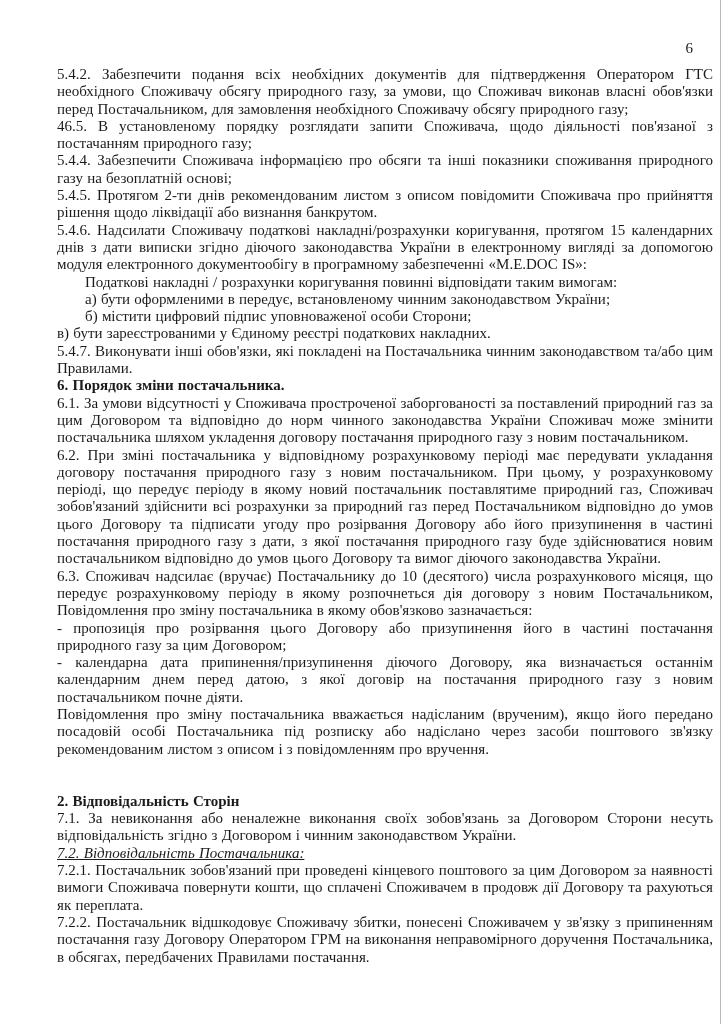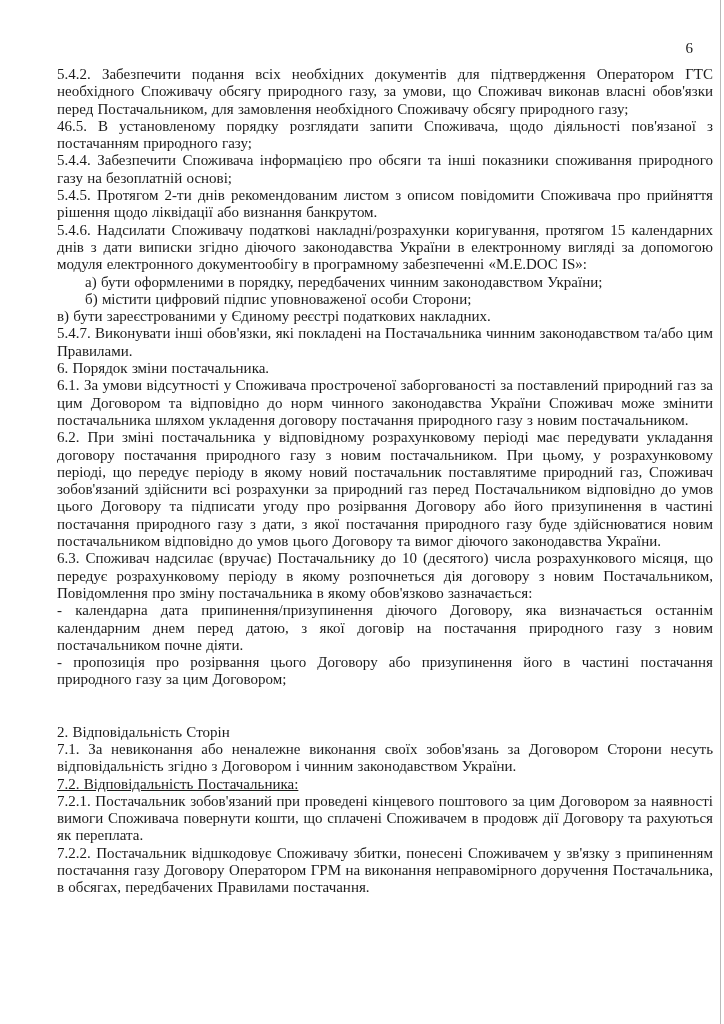--- a/index.html
+++ b/index.html
@@ -36,26 +36,27 @@
     line-height: 17.3px;
     text-align: justify;
     text-justify: inter-word;
     word-spacing: 0.5px;
   }
   .indent {
     text-indent: 28px;
   }
   .heading {
     text-align: center;
-    font-weight: 400;
+    font-weight: 700;
   }
   .gap-before {
     margin-top: 35px !important;
   }
   .italic-u {
+    font-style: italic;
     text-decoration: underline;
     text-align: left;
   }
   .edge-line {
     position: absolute;
     top: 0;
     right: 3px;
     width: 1px;
     height: 1024px;
     background: #b9b9b9;
@@ -67,30 +68,32 @@
 <div class="page">
 
   <div class="page-number">6</div>
 
   <div class="content">
     <p>5.4.2. Забезпечити подання всіх необхідних документів для підтвердження Оператором ГТС необхідного Споживачу обсягу природного газу, за умови, що Споживач виконав власні обов'язки перед Постачальником, для замовлення необхідного Споживачу обсягу природного газу;</p>
     <p>46.5. В установленому порядку розглядати запити Споживача, щодо діяльності пов'язаної з постачанням природного газу;</p>
     <p>5.4.4. Забезпечити Споживача інформацією про обсяги та інші показники споживання природного газу на безоплатній основі;</p>
     <p>5.4.5. Протягом 2-ти днів рекомендованим листом з описом повідомити Споживача про прийняття рішення щодо ліквідації або визнання банкрутом.</p>
     <p>5.4.6. Надсилати Споживачу податкові накладні/розрахунки коригування, протягом 15 календарних днів з дати виписки згідно діючого законодавства України в електронному вигляді за допомогою модуля електронного документообігу в програмному забезпеченні «M.E.DOC IS»:</p>
-    <p class="indent">а) бути оформленими в порядку, передбачених чинним законодавством України;</p>
+    <p class="indent">Податкові накладні / розрахунки коригування повинні відповідати таким вимогам:</p>
+    <p class="indent">а) бути оформленими в передує, встановленому чинним законодавством України;</p>
     <p class="indent">б) містити цифровий підпис уповноваженої особи Сторони;</p>
     <p>в) бути зареєстрованими у Єдиному реєстрі податкових накладних.</p>
     <p>5.4.7. Виконувати інші обов'язки, які покладені на Постачальника чинним законодавством та/або цим Правилами.</p>
     <p class="heading">6. Порядок зміни постачальника.</p>
     <p>6.1. За умови відсутності у Споживача простроченої заборгованості за поставлений природний газ за цим Договором та відповідно до норм чинного законодавства України Споживач може змінити постачальника шляхом укладення договору постачання природного газу з новим постачальником.</p>
     <p>6.2. При зміні постачальника у відповідному розрахунковому періоді має передувати укладання договору постачання природного газу з новим постачальником. При цьому, у розрахунковому періоді, що передує періоду в якому новий постачальник поставлятиме природний газ, Споживач зобов'язаний здійснити всі розрахунки за природний газ перед Постачальником відповідно до умов цього Договору та підписати угоду про розірвання Договору або його призупинення в частині постачання природного газу з дати, з якої постачання природного газу буде здійснюватися новим постачальником відповідно до умов цього Договору та вимог діючого законодавства України.</p>
     <p>6.3. Споживач надсилає (вручає) Постачальнику до 10 (десятого) числа розрахункового місяця, що передує розрахунковому періоду в якому розпочнеться дія договору з новим Постачальником, Повідомлення про зміну постачальника в якому обов'язково зазначається:</p>
+    <p>- пропозиція про розірвання цього Договору або призупинення його в частині постачання природного газу за цим Договором;</p>
     <p>- календарна дата припинення/призупинення діючого Договору, яка визначається останнім календарним днем перед датою, з якої договір на постачання природного газу з новим постачальником почне діяти.</p>
-    <p>- пропозиція про розірвання цього Договору або призупинення його в частині постачання природного газу за цим Договором;</p>
+    <p>Повідомлення про зміну постачальника вважається надісланим (врученим), якщо його передано посадовій особі Постачальника під розписку або надіслано через засоби поштового зв'язку рекомендованим листом з описом і з повідомленням про вручення.</p>
     <p class="heading gap-before">2. Відповідальність Сторін</p>
     <p>7.1. За невиконання або неналежне виконання своїх зобов'язань за Договором Сторони несуть відповідальність згідно з Договором і чинним законодавством України.</p>
     <p class="italic-u">7.2. Відповідальність Постачальника:</p>
     <p>7.2.1. Постачальник зобов'язаний при проведені кінцевого поштового за цим Договором за наявності вимоги Споживача повернути кошти, що сплачені Споживачем в продовж дії Договору та рахуються як переплата.</p>
     <p>7.2.2. Постачальник відшкодовує Споживачу збитки, понесені Споживачем у зв'язку з припиненням постачання газу Договору Оператором ГРМ на виконання неправомірного доручення Постачальника, в обсягах, передбачених Правилами постачання.</p>
   </div>
 
   <div class="edge-line"></div>
 
 </div>

